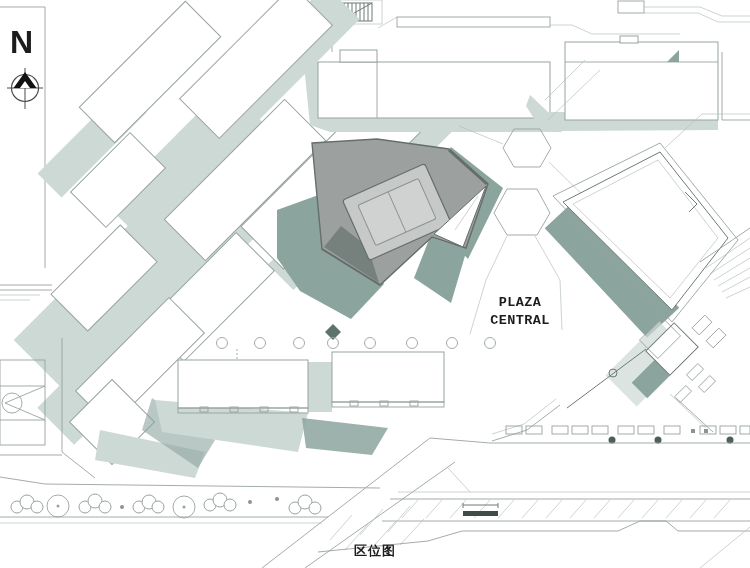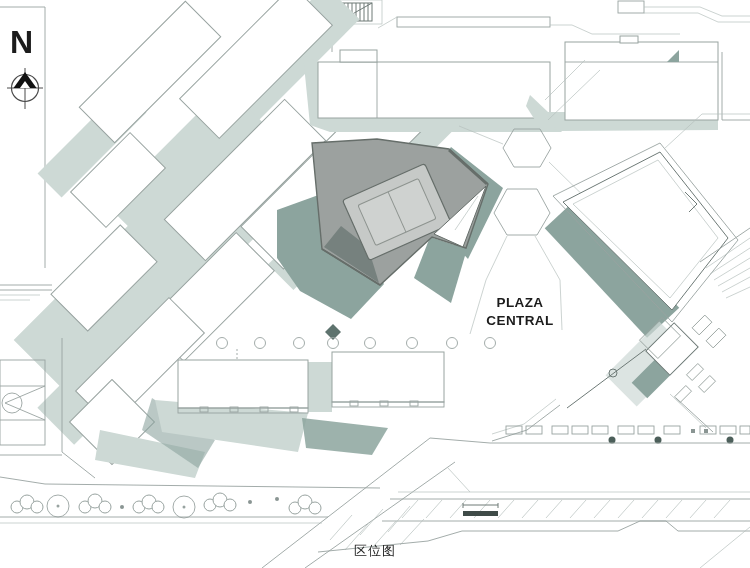--- a/index.html
+++ b/index.html
@@ -2,23 +2,23 @@
 <html style="--background: #ffffff; --line: #98a3a0; --line-light: #b6c0bd; --line-dark: #6e7a77; --sage: #cdd9d5; --teal: #8ca49e; --teal-dark: #5e736e; --roof: #9ca19f; --court: #c6c9c7; --court-inner: #cfd2d0; --edge: #666e6a; --shadow-dark: #76817e; --tree-dark: #4c5f5a; --ink: #1c1c1c;"><head>
 <meta charset="utf-8">
 <style>
   html,body{margin:0;padding:0;background:#fff;}
   #stage{position:relative;width:750px;height:568px;background:var(--background,#fff);overflow:hidden;
          font-family:"Liberation Sans", sans-serif;}
   #plan{position:absolute;left:0;top:0;}
   .lbl{position:absolute;color:var(--ink,#1c1c1c);}
   .lbl-north{left:10px;top:24px;font-size:32px;font-weight:700;letter-spacing:1px;}
   .lbl-plaza{left:455px;top:294px;width:130px;text-align:center;font-size:13.5px;font-weight:600;
-             line-height:17.5px;letter-spacing:.4px;white-space:pre-line;}
+             line-height:17.5px;letter-spacing:.4px;white-space:pre-line;font-family:Liberation Mono, monospace;}
   .lbl-ingreso{left:595px;top:383px;width:110px;text-align:center;font-size:14px;font-weight:600;letter-spacing:.5px;}
-  .lbl-caption{left:0;top:542px;width:750px;text-align:center;font-size:13px;font-weight:400;letter-spacing:1px;}
+  .lbl-caption{left:0;top:542px;width:750px;text-align:center;font-size:13px;font-weight:700;letter-spacing:1px;}
   
   .w{fill:#fff;stroke:var(--line);stroke-width:1;}
   .wd{fill:#fff;stroke:var(--line-dark);stroke-width:1;}
   .s{fill:var(--sage);stroke:none;}
   .t{fill:var(--teal);stroke:none;}
   .l{fill:none;stroke:var(--line);stroke-width:.9;}
   .lf{fill:none;stroke:var(--line-light);stroke-width:.7;}
   .ld{fill:none;stroke:var(--line-dark);stroke-width:1;}
 </style>
 </head>

